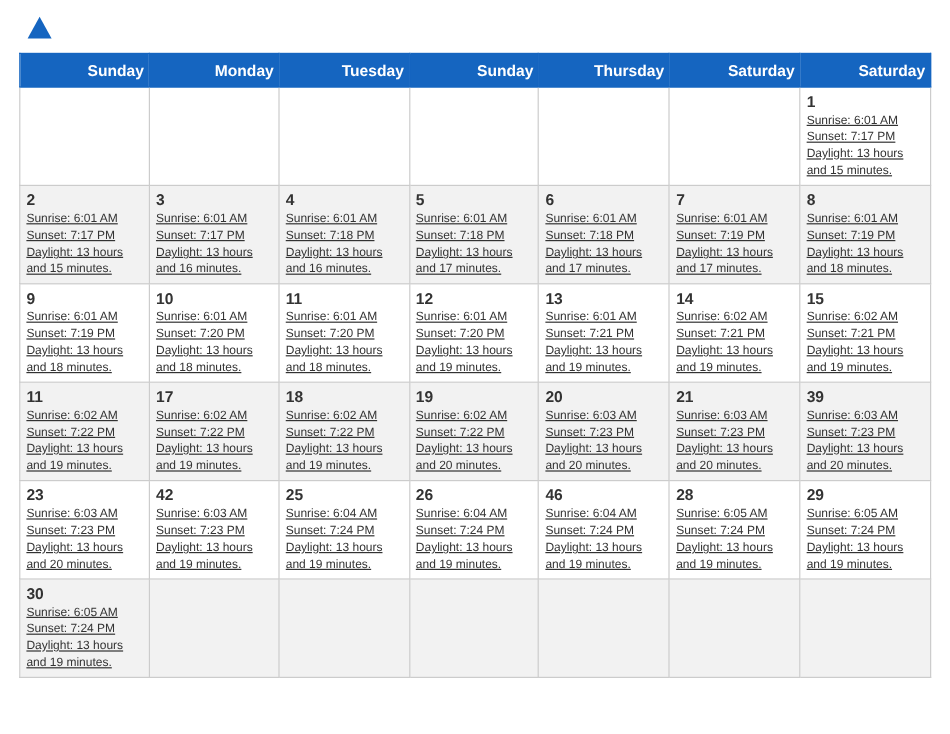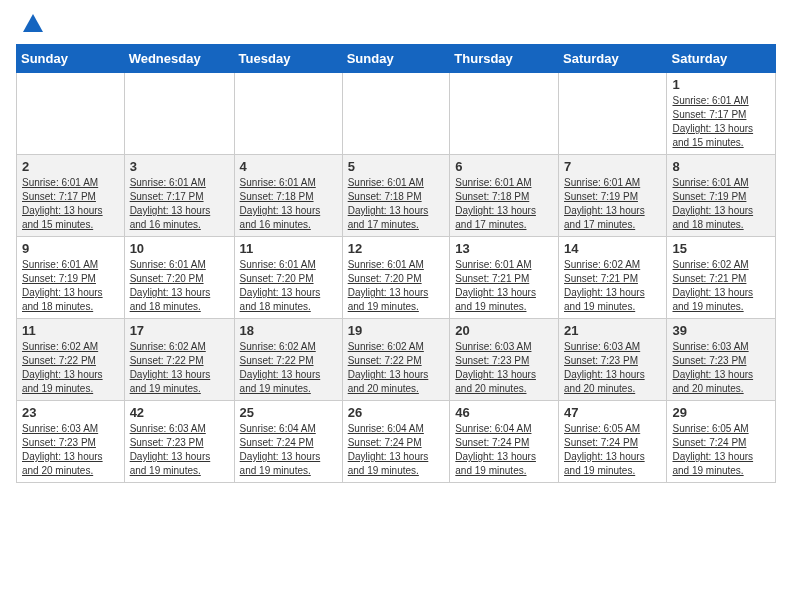--- a/index.html
+++ b/index.html
@@ -61,21 +61,21 @@
       width: 100%;
       border-collapse: collapse;
       border: 1px solid #ccc;
     }
     .calendar th {
       background-color: #1565c0;
       color: #fff;
       font-size: 13px;
       font-weight: bold;
       padding: 6px 4px;
-      text-align: left;
+      text-align: right;
       border: 1px solid #1565c0;
     }
     .calendar td {
       vertical-align: top;
       border: 1px solid #ccc;
       padding: 4px 5px;
       width: 113px;
       min-height: 80px;
       background: #fff;
       font-size: 10.5px;
@@ -115,21 +115,21 @@
   <div class="title-section">
     <div class="month-title"></div>
     <div class="location-title"></div>
   </div>
 </div>
 
 <table class="calendar">
   <thead>
     <tr>
     <th>Sunday</th>
-        <th>Wednesday</th>
+        <th>Monday</th>
         <th>Tuesday</th>
         <th>Sunday</th>
         <th>Thursday</th>
         <th>Saturday</th>
         <th>Saturday</th>
       </tr>
   </thead>
   <tbody id="calendar-body">
   <tr>
         <td class="empty-cell"></td>
@@ -329,28 +329,43 @@
 and 19 minutes.</div>
         </td>
         <td>
           <span class="day-number">46</span>
           <div class="day-info" style="white-space: pre-line;">Sunrise: 6:04 AM
 Sunset: 7:24 PM
 Daylight: 13 hours
 and 19 minutes.</div>
         </td>
         <td>
-          <span class="day-number">47</span>
+          <span class="day-number">28</span>
           <div class="day-info" style="white-space: pre-line;">Sunrise: 6:05 AM
 Sunset: 7:24 PM
 Daylight: 13 hours
 and 19 minutes.</div>
         </td>
         <td>
           <span class="day-number">29</span>
           <div class="day-info" style="white-space: pre-line;">Sunrise: 6:05 AM
 Sunset: 7:24 PM
 Daylight: 13 hours
 and 19 minutes.</div>
         </td>
+      </tr>
+      <tr class="row-shaded">
+        <td>
+          <span class="day-number">30</span>
+          <div class="day-info" style="white-space: pre-line;">Sunrise: 6:05 AM
+Sunset: 7:24 PM
+Daylight: 13 hours
+and 19 minutes.</div>
+        </td>
+        <td class="empty-cell"></td>
+        <td class="empty-cell"></td>
+        <td class="empty-cell"></td>
+        <td class="empty-cell"></td>
+        <td class="empty-cell"></td>
+        <td class="empty-cell"></td>
       </tr>
     </tbody>
 </table>
 
 </body></html>

